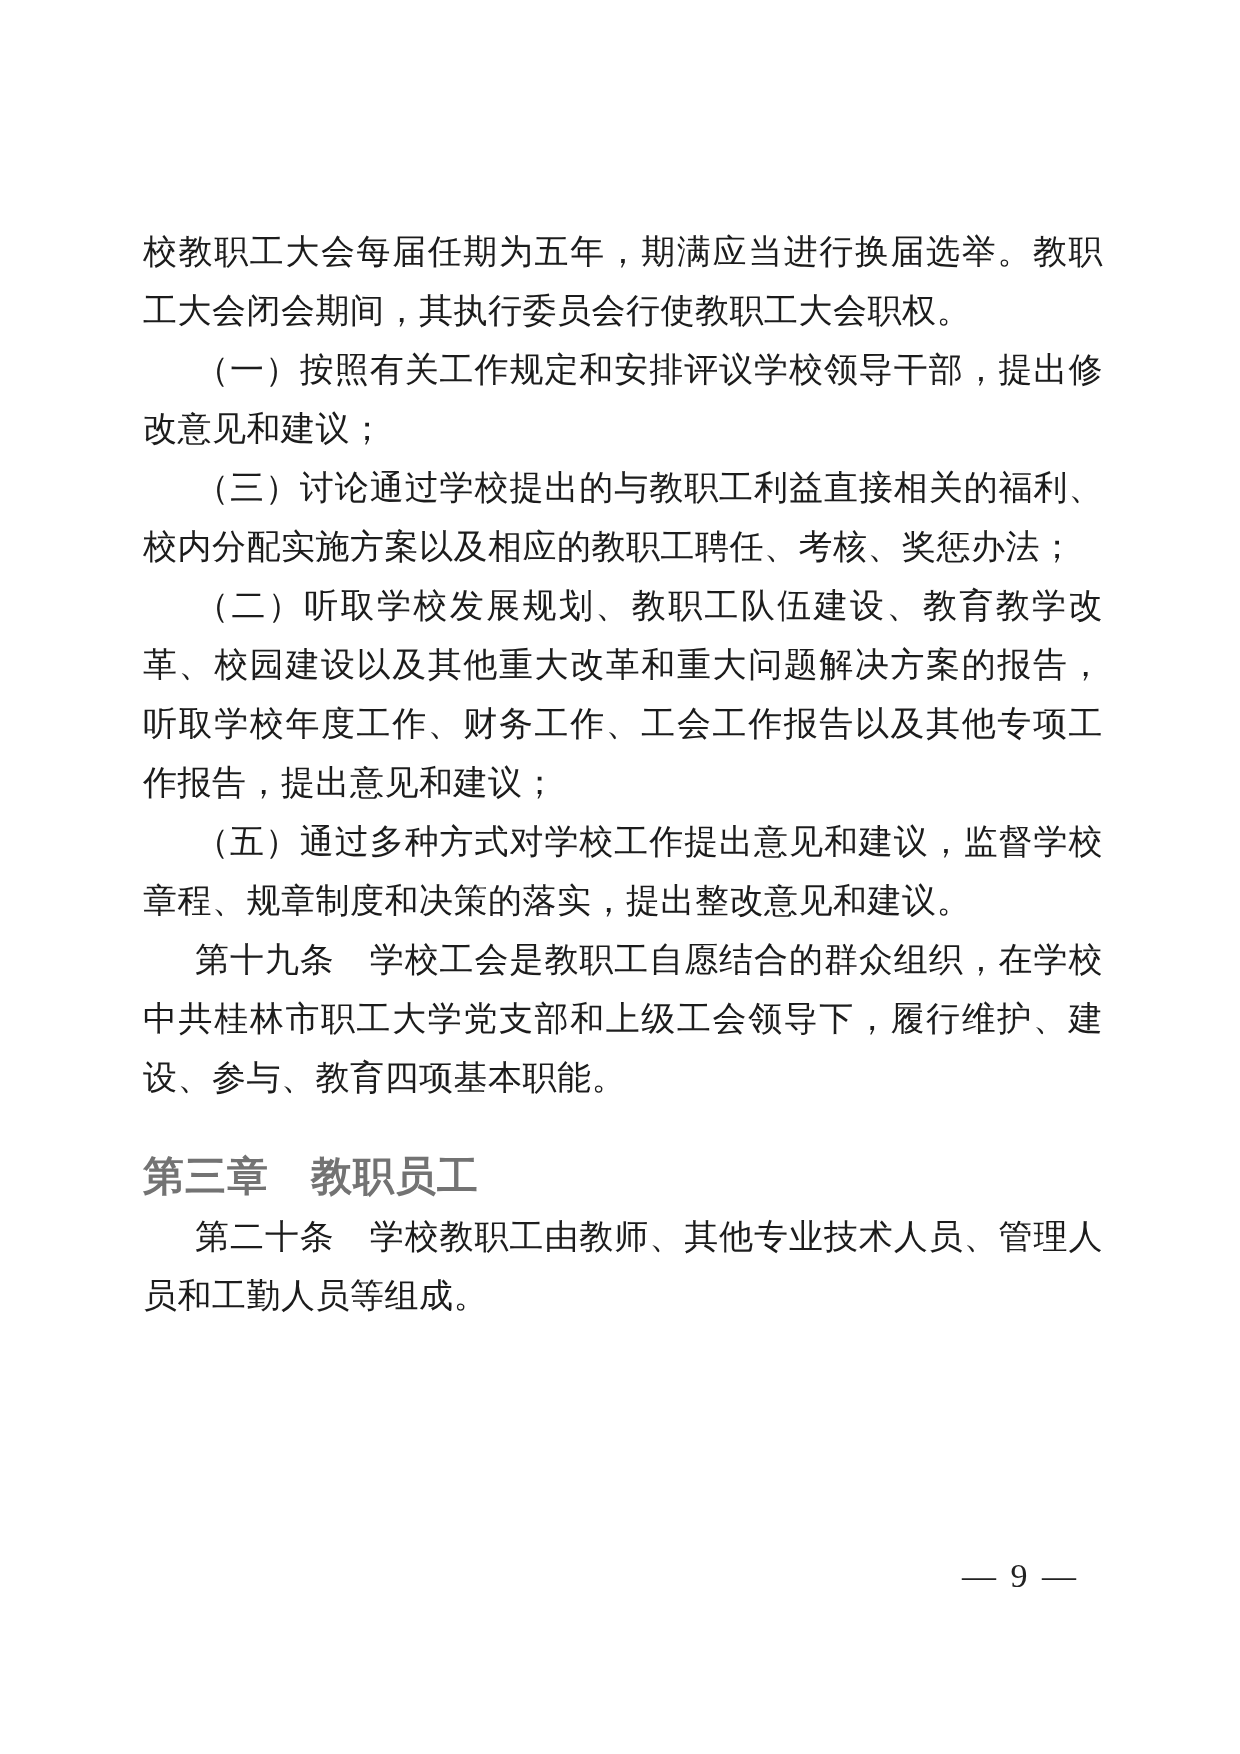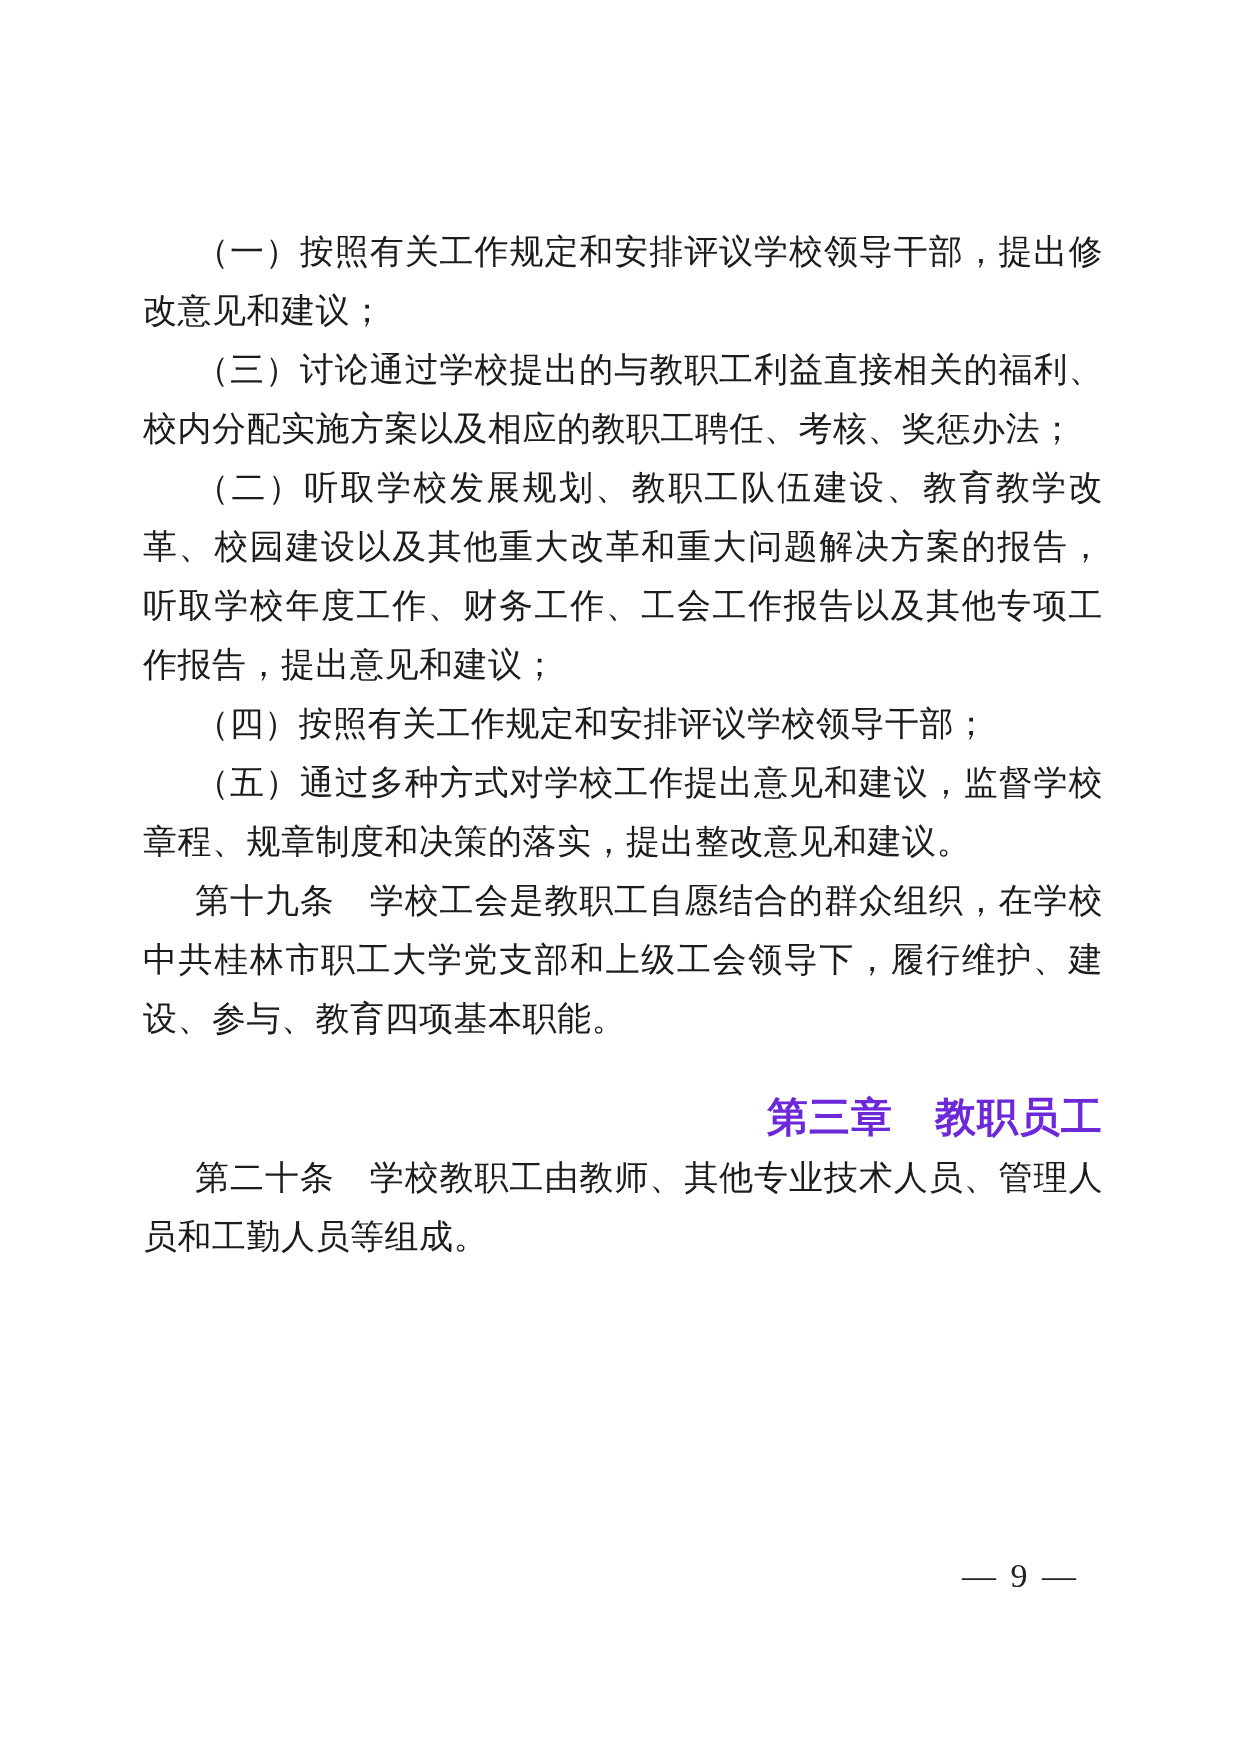--- a/index.html
+++ b/index.html
@@ -34,43 +34,43 @@
   }
   .para.indent {
     text-indent: 52px;
   }
   .chapter {
     margin: 38px 0 0 0;
     font-family: Liberation Sans, sans-serif;
     font-weight: 700;
     font-size: 41px;
     line-height: 62px;
-    text-align: right;
+    text-align: left;
     letter-spacing: 1px;
-    color: #6d28d9;
+    color: #737373;
   }
   .page-number {
     position: absolute;
     left: 962px;
     top: 1557px;
     font-size: 34px;
     letter-spacing: 3px;
     color: #222222;
     white-space: nowrap;
   }
 </style>
 </head>
 <body>
 
 <div class="page">
   <div class="content">
+    <p class="para">校教职工大会每届任期为五年，期满应当进行换届选举。教职工大会闭会期间，其执行委员会行使教职工大会职权。</p>
     <p class="para indent">（一）按照有关工作规定和安排评议学校领导干部，提出修改意见和建议；</p>
     <p class="para indent">（三）讨论通过学校提出的与教职工利益直接相关的福利、校内分配实施方案以及相应的教职工聘任、考核、奖惩办法；</p>
     <p class="para indent">（二）听取学校发展规划、教职工队伍建设、教育教学改革、校园建设以及其他重大改革和重大问题解决方案的报告，听取学校年度工作、财务工作、工会工作报告以及其他专项工作报告，提出意见和建议；</p>
-    <p class="para indent">（四）按照有关工作规定和安排评议学校领导干部；</p>
     <p class="para indent">（五）通过多种方式对学校工作提出意见和建议，监督学校章程、规章制度和决策的落实，提出整改意见和建议。</p>
     <p class="para indent">第十九条　学校工会是教职工自愿结合的群众组织，在学校中共桂林市职工大学党支部和上级工会领导下，履行维护、建设、参与、教育四项基本职能。</p>
 
     <h2 class="chapter">第三章　教职员工</h2>
 
     <p class="para indent">第二十条　学校教职工由教师、其他专业技术人员、管理人员和工勤人员等组成。</p>
   </div>
 
   <div class="page-number">— 9 —</div>
 </div>

